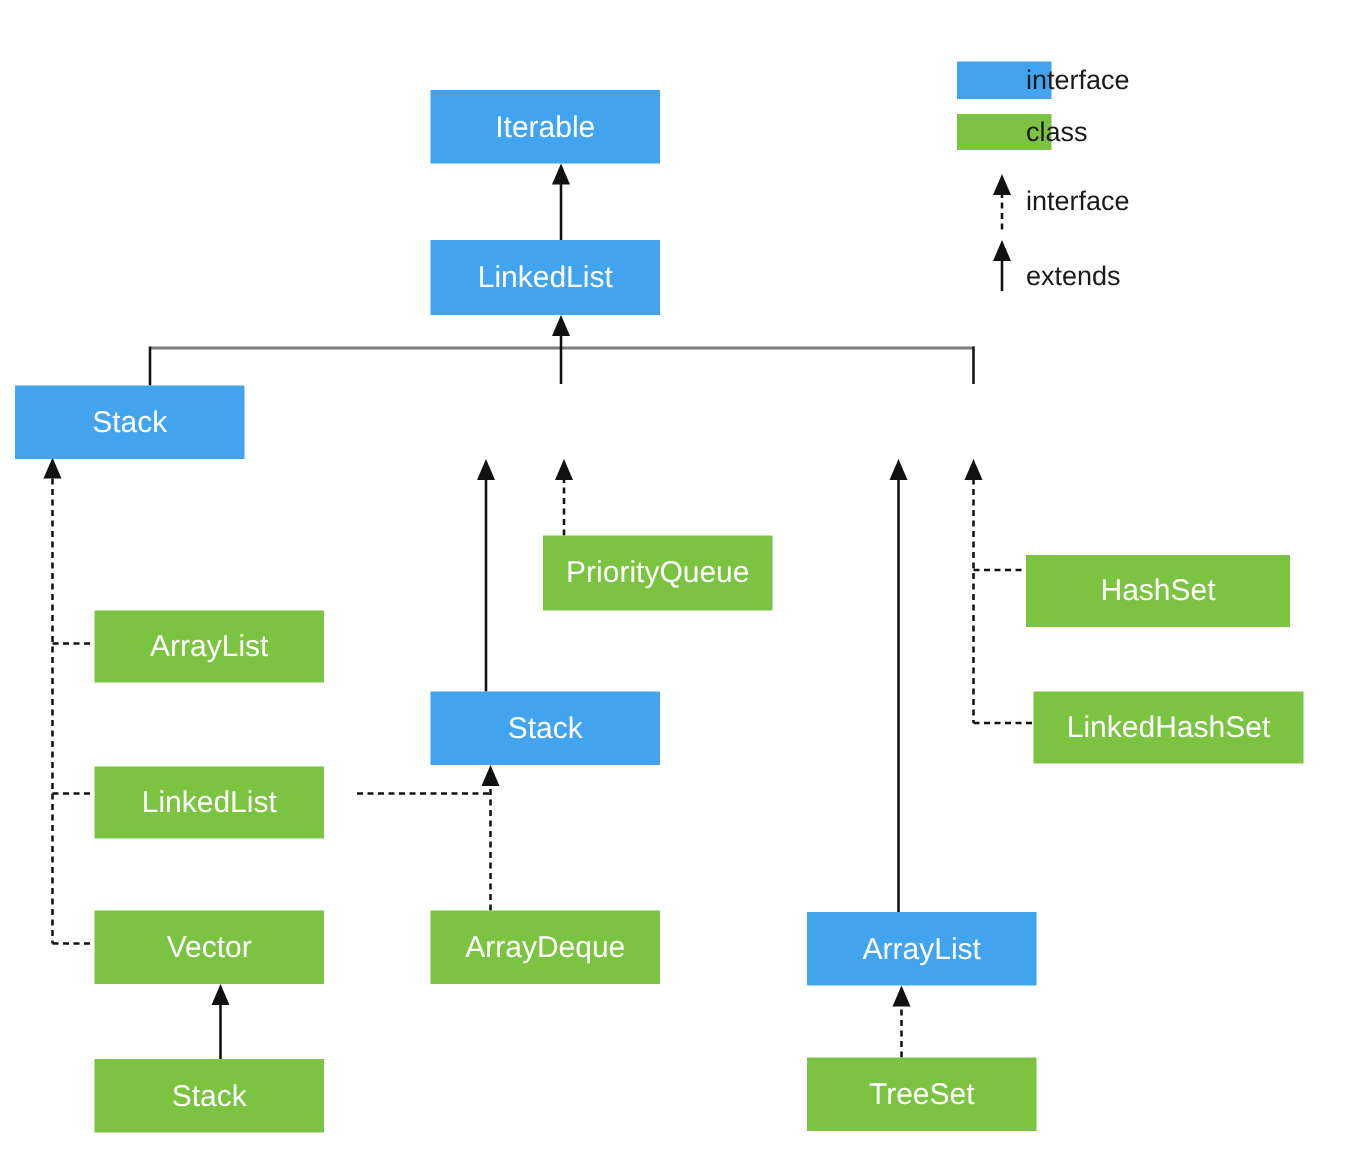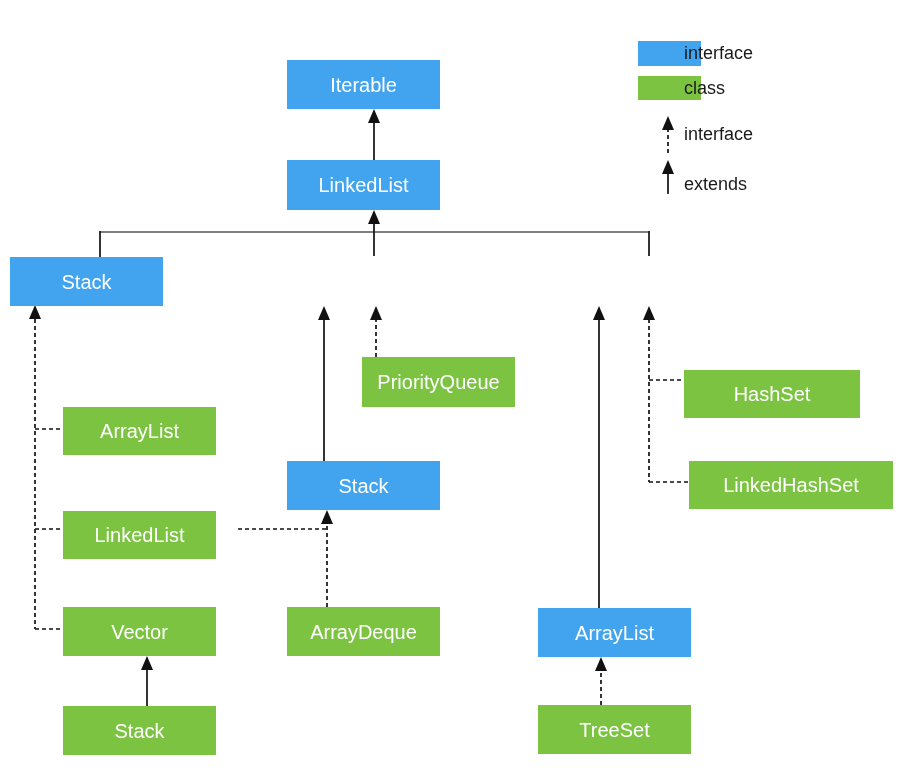--- a/index.html
+++ b/index.html
@@ -26,21 +26,21 @@
 
   #n-iterable{left:287px;top:60px}
   #n-collection{left:287px;top:160px;height:50px}
   #n-list{left:10px;top:257px}
   #n-queue{left:287px;top:256px;height:50px}
   #n-set{left:561px;top:256px;width:176px;height:50px}
   #n-priorityqueue{left:362px;top:357px;height:50px}
   #n-hashset{left:684px;top:370px;width:176px;height:48px}
   #n-arraylist{left:63px;top:407px;height:48px}
   #n-deque{left:287px;top:461px}
-  #n-linkedhashset{left:689px;top:461px;width:204px;height:48px}
+  #n-linkedhashset{left:689px;top:461px;width:180px;height:48px}
   #n-linkedlist{left:63px;top:511px;height:48px}
   #n-vector{left:63px;top:607px}
   #n-arraydeque{left:287px;top:607px}
   #n-sortedset{left:538px;top:608px}
   #n-stack{left:63px;top:706px}
   #n-treeset{left:538px;top:705px}
 
   .legend-swatch{position:absolute;width:63px}
   #lg-swatch-interface{left:638px;top:41px;height:25px;background:var(--c-interface)}
   #lg-swatch-class{left:638px;top:76px;height:24px;background:var(--c-class)}

